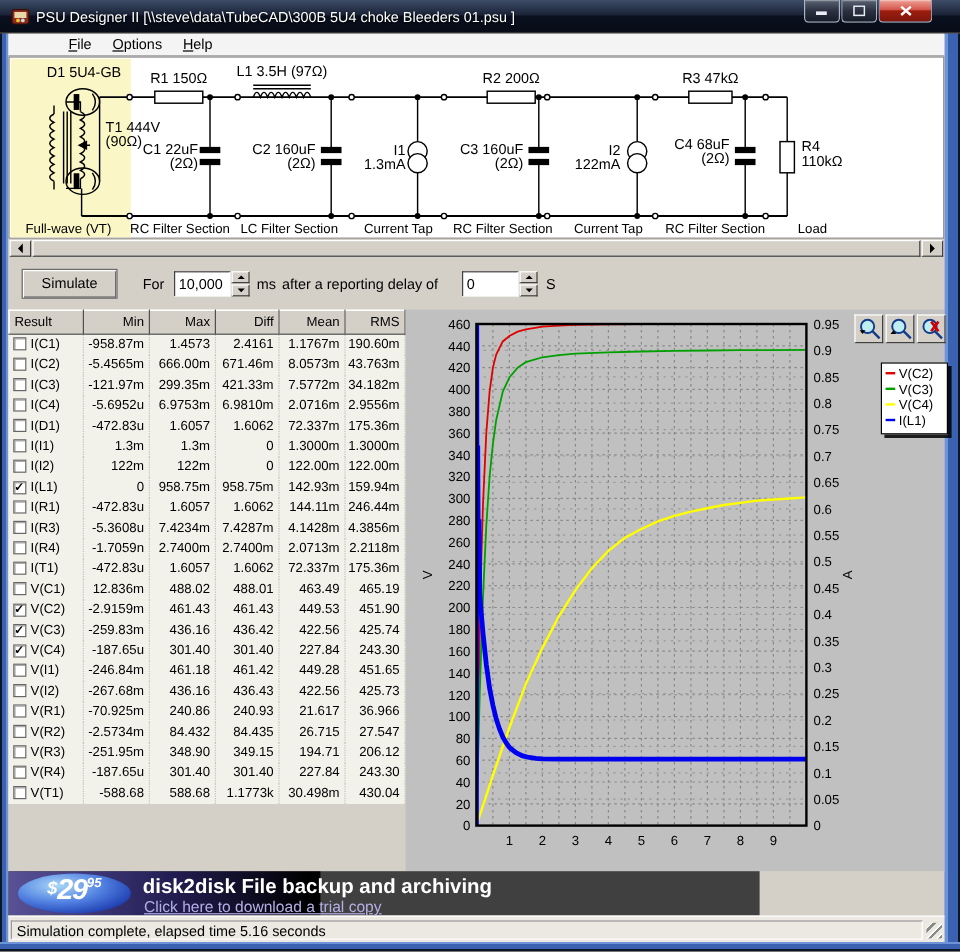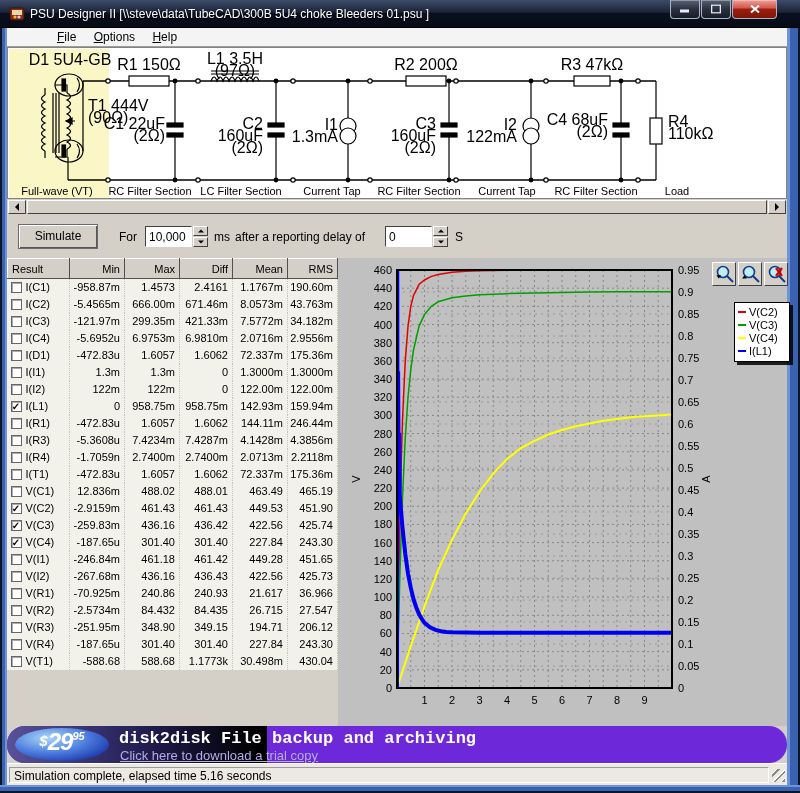--- a/index.html
+++ b/index.html
@@ -29,21 +29,21 @@
   
   .menubar { position:absolute; left:7px; top:28px; width:780px; height:19px;
     background:#f4f4f4; border-bottom:1px solid #9e9e9e; font-size:12px; color:#000;padding-left:43px; }
   .menu-item { display:inline-block; padding:2px 7px 0 7px; height:19px; cursor:default; }
   .menu-item::first-letter { text-decoration:underline; }
   
   .schem { position:absolute; left:7px; top:47px; width:780px; height:152px; background:#fff;
     border:1px solid #828282; overflow:hidden; }
   .schem .hl { position:absolute; left:1px; top:1px; width:100px; height:149px; background:#fbf6c5; }
   .schem svg.wires { position:absolute; left:0; top:0; }
-  .slabel { position:absolute; font-size:16px; color:#000; white-space:pre-line; line-height:12px; }
+  .slabel { position:absolute; font-size:12px; color:#000; white-space:pre-line; line-height:12px; }
   .sec { position:absolute; top:137px; font-size:11px; transform:translateX(-50%); white-space:nowrap; }
   
   .hscroll { position:absolute; left:7px; top:199px; width:780px; height:16px; background:#d4d0c8; }
   .sb-btn { position:absolute; top:1px; width:18px; height:14px; background:#d4d0c8;
     border:1px solid; border-color:#fff #404040 #404040 #fff; }
   .sb-btn .tri { position:absolute; left:50%; top:50%; transform:translate(-50%,-50%);
     width:0; height:0; border:4px solid transparent; }
   .sb-left { left:1px; }  .sb-left .tri { border-right-color:#000; border-left-width:0; }
   .sb-right { right:1px; } .sb-right .tri { border-left-color:#000; border-right-width:0; }
   .sb-thumb { position:absolute; left:20px; top:1px; right:20px; height:14px; background:#d4d0c8;
@@ -82,31 +82,31 @@
   .chartpanel { position:absolute; left:338px; top:258px; width:449px; height:468px; background:#c0c0c0; }
   .chartpanel svg text { font-family:"Liberation Sans",sans-serif; font-size:11px; fill:#000; }
   .zbtn { position:absolute; top:4px; width:24px; height:24px; background:#d4d0c8;
     border:1px solid; border-color:#fff #404040 #404040 #fff; cursor:pointer; }
   .zbtn svg{ position:absolute; left:2px; top:2px; }
   .legend { position:absolute; left:396px; top:44px; width:56px; background:#fff; border:1px solid #000;
     box-shadow:3px 3px 0 rgba(0,0,0,.85); padding:3px 2px; font-size:11px; }
   .lg-row { line-height:13px; white-space:nowrap; }
   .lg-dash { display:inline-block; width:8px; height:2px; margin:0 3px 3px 1px; vertical-align:middle; }
   
-  .banner { position:absolute; left:7px; top:726px; width:780px; height:37px; background:#6d28d9;
-    overflow:hidden; cursor:pointer;border-radius:18px; }
+  .banner { position:absolute; left:7px; top:726px; width:626px; height:37px; background:#404040;
+    overflow:hidden; cursor:pointer; }
   .banner .glow { position:absolute; left:0; top:0; width:260px; height:37px;
     background:linear-gradient(90deg,#5a5296 0,#3d3678 70px,#211c4e 140px,#000 250px); }
   .blob { position:absolute; left:8px; top:2px; width:94px; height:33px; border-radius:50%;
     background:radial-gradient(ellipse at 35% 30%,#a8d8f8 0%,#4f7ee0 45%,#1c3cae 80%,#122a80 100%);
     color:#fff; text-align:center; }
   .blob .d { font-size:15px; font-weight:bold; font-style:italic; vertical-align:4px; }
   .blob .n { font-size:24px; font-weight:bold; font-style:italic; letter-spacing:-1px; }
   .blob .c { font-size:11px; font-weight:bold; font-style:italic; vertical-align:10px; }
-  .headline { position:absolute; left:112px; top:3px; color:#fff; font-size:17px; font-weight:bold; white-space:nowrap;font-family:Liberation Mono, monospace; }
+  .headline { position:absolute; left:112px; top:3px; color:#fff; font-size:17px; font-weight:bold; white-space:nowrap; }
   .adlink { position:absolute; left:113px; top:22px; color:#b5aee6; font-size:13px;
     text-decoration:underline; white-space:nowrap; cursor:pointer; }
   .statusbar { position:absolute; left:7px; top:763px; width:780px; height:22px; background:#ece9e2;
     border-top:1px solid #fff; }
   .statusfield { position:absolute; left:2px; top:3px; right:18px; bottom:2px;
     border:1px solid; border-color:#9a9a9a #fff #fff #9a9a9a; font-size:12px; padding:1px 4px; color:#000; }
   .grip { position:absolute; right:2px; bottom:3px; width:13px; height:13px;
     background:repeating-linear-gradient(135deg, transparent 0 3px, #fff 3px 4px, #8a8a8a 4px 6px); }
 </style>
 </head>

